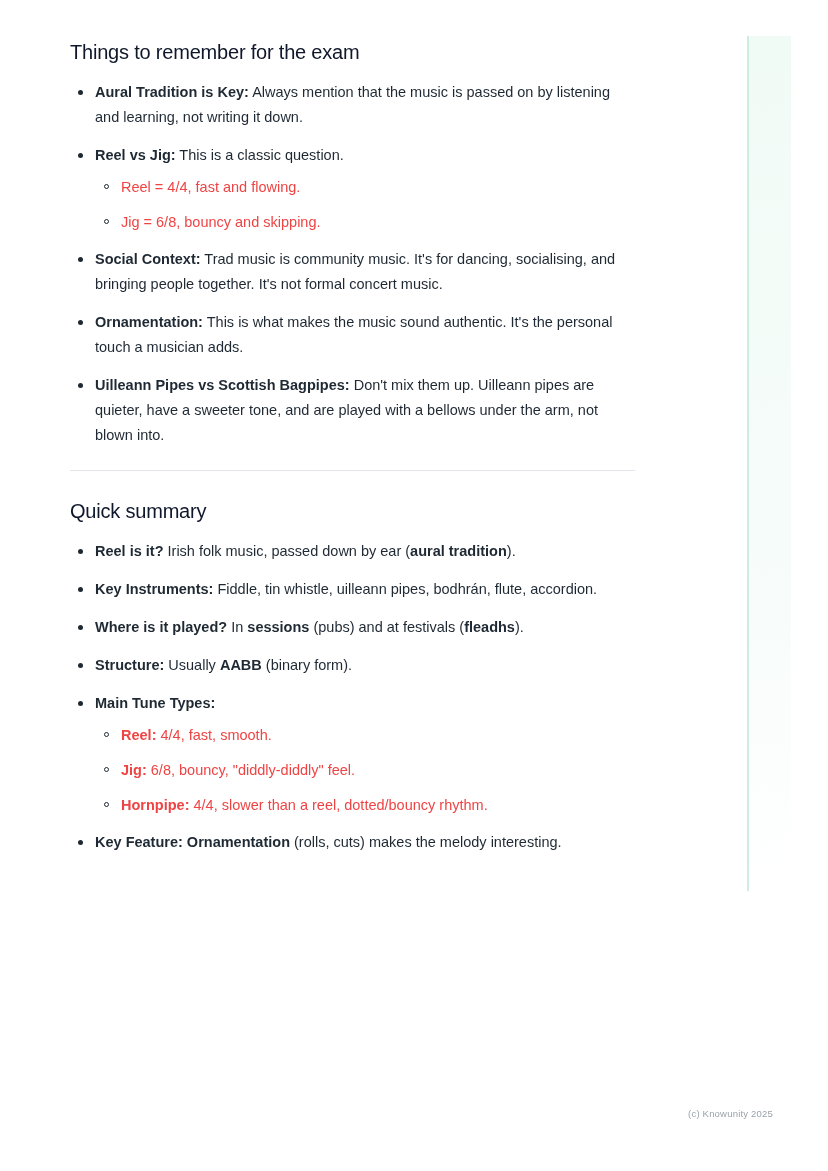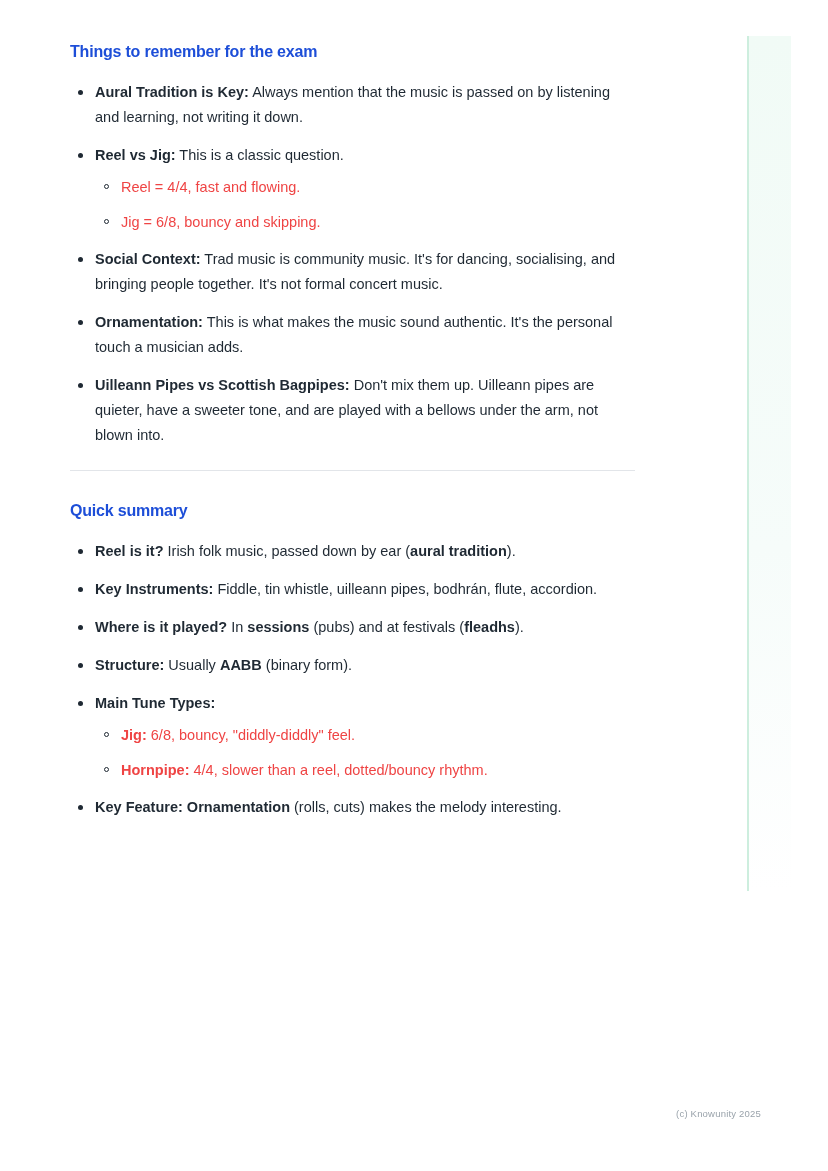--- a/index.html
+++ b/index.html
@@ -29,24 +29,24 @@
     background: linear-gradient(180deg, #f1fbf6 0%, #f6fcfa 60%, #ffffff 100%);
     border-left: 2px solid #cdeede;
   }
   .content {
     position: absolute;
     left: 70px;
     top: 38px;
     width: 565px;
   }
   h2.section-title {
-    font-size: 16px;
+    font-size: 20px;
     line-height: 28px;
-    font-weight: bold;
-    color: #1d4ed8;
+    font-weight: normal;
+    color: #0f172a;
     margin: 0 0 14px 0;
     letter-spacing: -0.2px;
   }
   ul.bullets {
     list-style: none;
     margin: 0;
     padding: 0;
   }
   ul.bullets > li {
     position: relative;
@@ -94,21 +94,21 @@
   b, .b {
     font-weight: bold;
   }
   .divider {
     border: 0;
     border-top: 1px solid #e2e5e9;
     margin: 22px 0 26px 0;
   }
   .footer {
     position: absolute;
-    right: 67px;
+    right: 55px;
     bottom: 52px;
     font-size: 9.5px;
     color: #9aa3ab;
     letter-spacing: 0.2px;
   }
 </style>
 </head>
 <body>
 
 <div class="page">
@@ -154,20 +154,21 @@
       </li>
       <li>
         <b>Where is it played?</b><span> In </span><b>sessions</b><span> (pubs) and at festivals (</span><b>fleadhs</b><span>).</span>
       </li>
       <li>
         <b>Structure:</b><span> Usually </span><b>AABB</b><span> (binary form).</span>
       </li>
       <li>
         <b>Main Tune Types:</b><span></span>
         <ul class="sub">
+          <li><b>Reel:</b><span> 4/4, fast, smooth.</span></li>
           <li><b>Jig:</b><span> 6/8, bouncy, "diddly-diddly" feel.</span></li>
           <li><b>Hornpipe:</b><span> 4/4, slower than a reel, dotted/bouncy rhythm.</span></li>
         </ul>
       </li>
       <li>
         <b>Key Feature: Ornamentation</b><span> (rolls, cuts) makes the melody interesting.</span>
       </li>
     </ul>
 
   </div>

